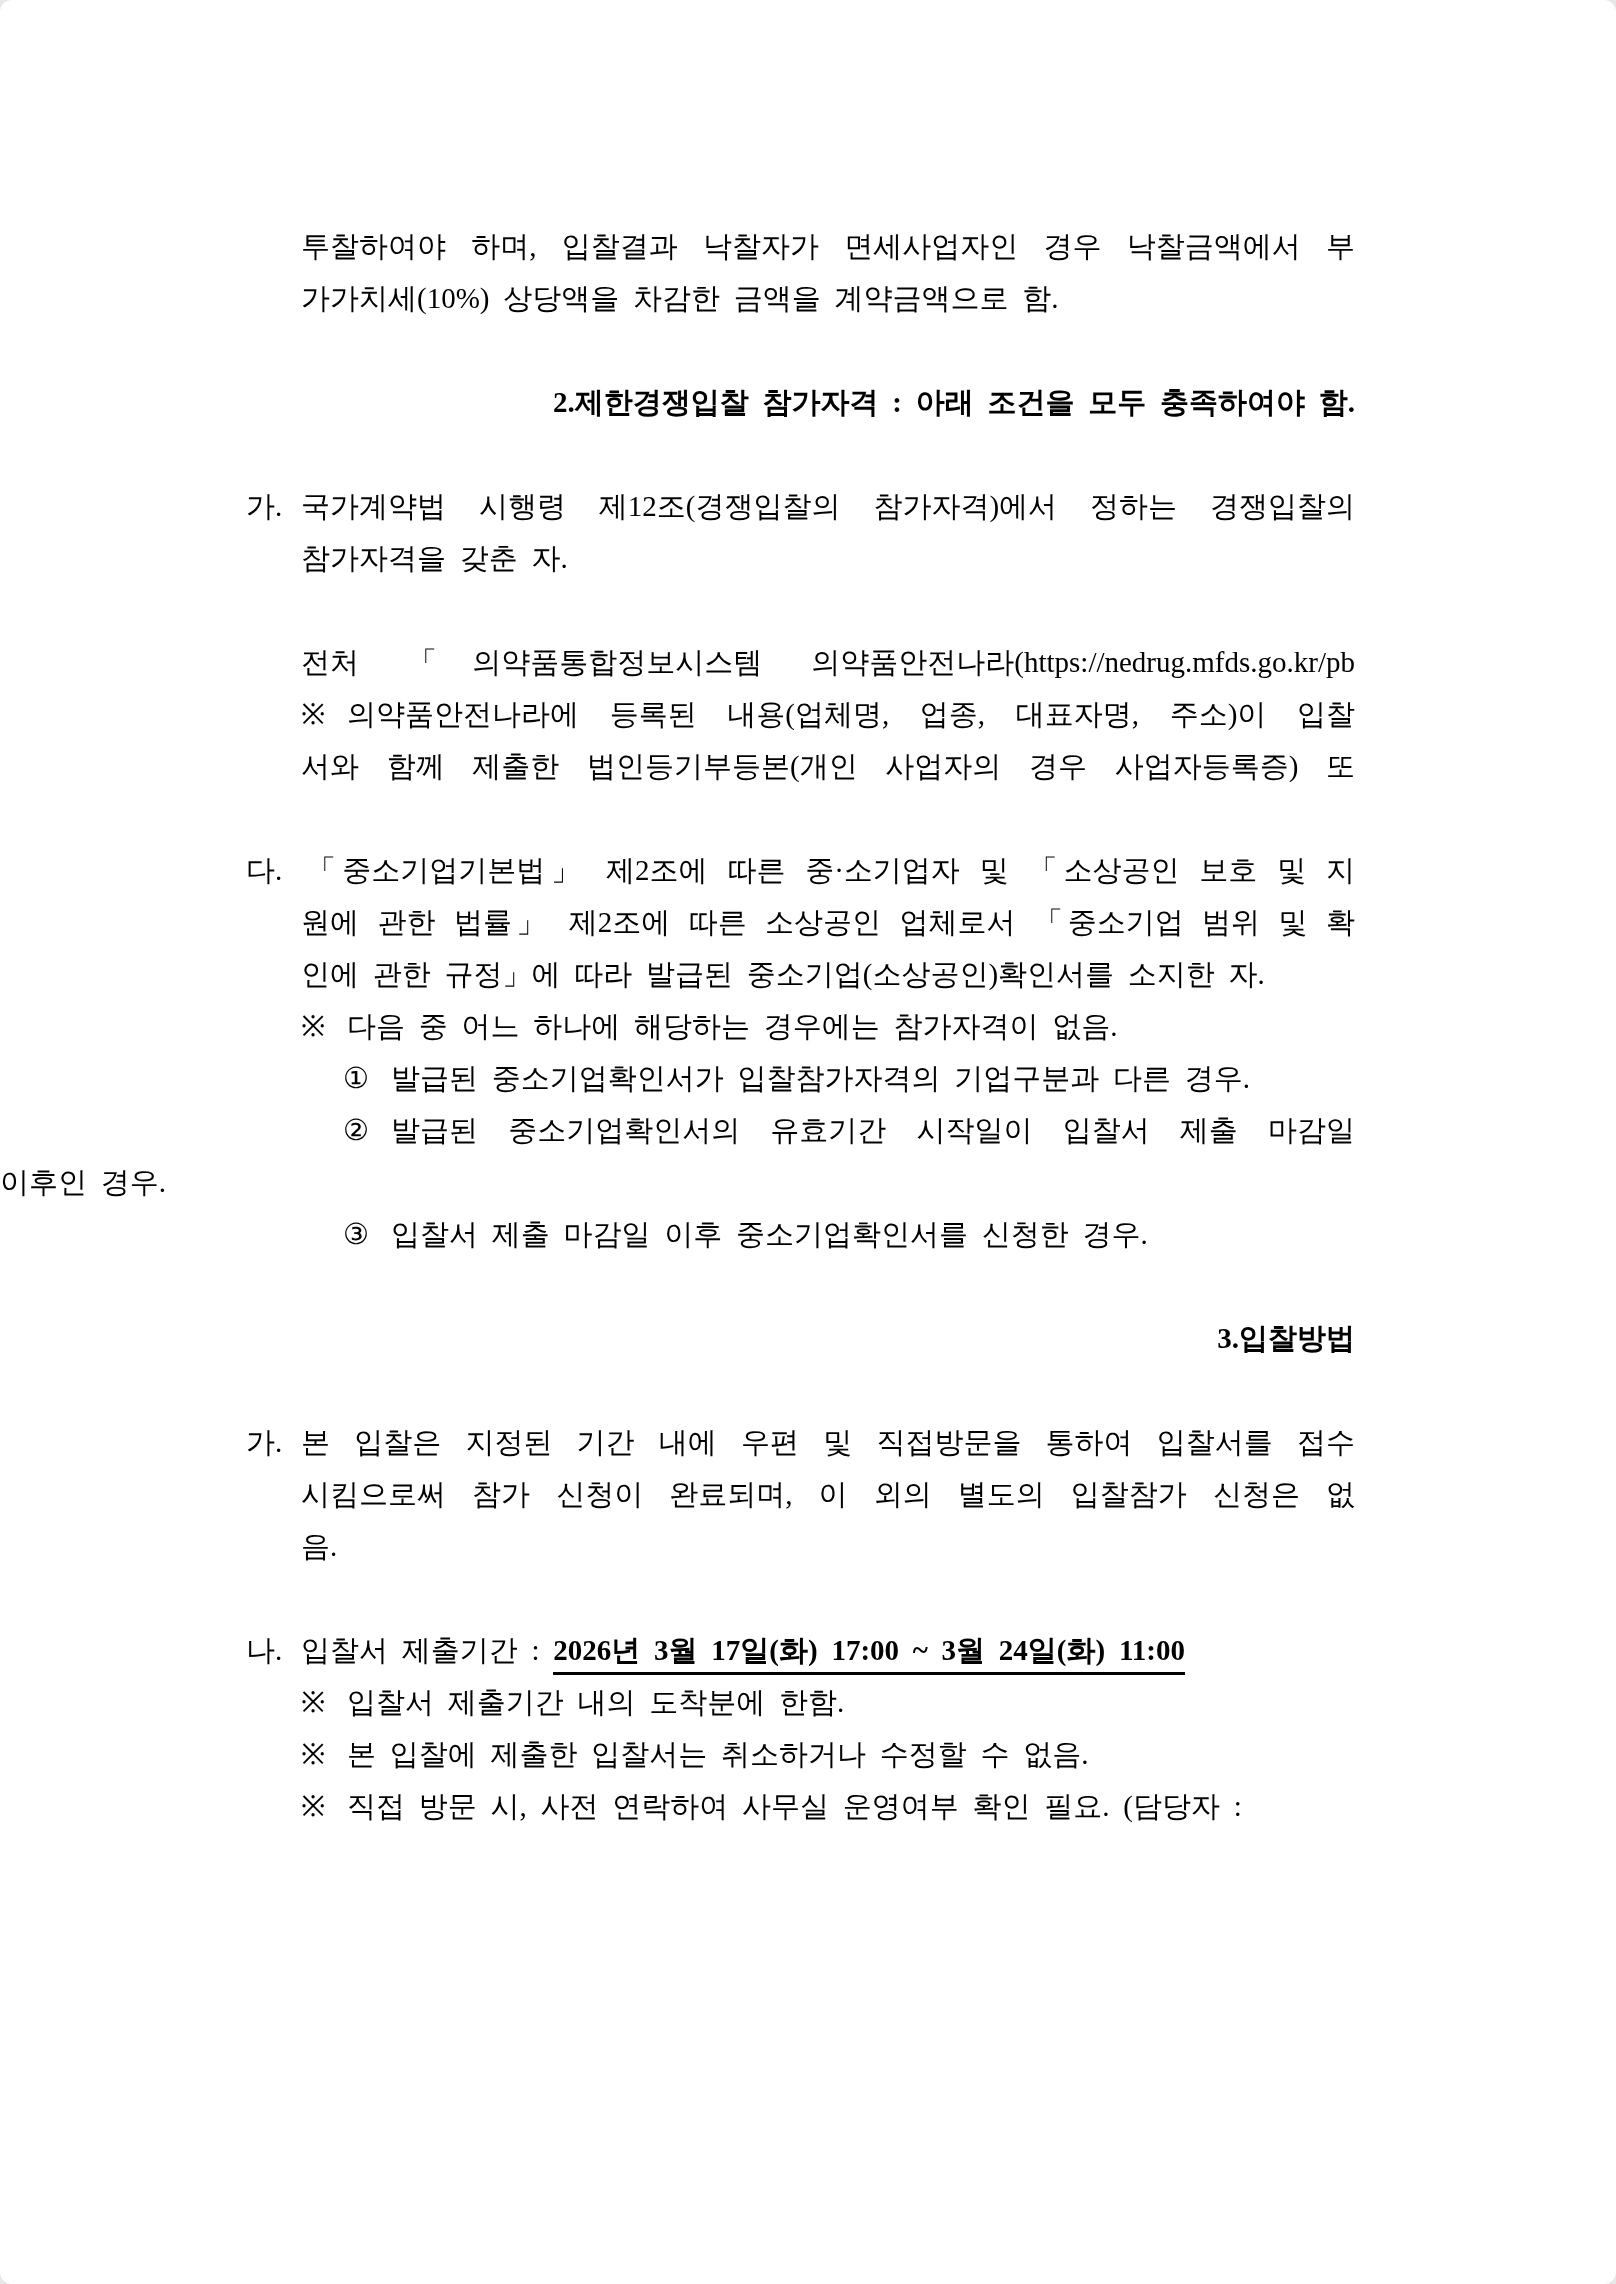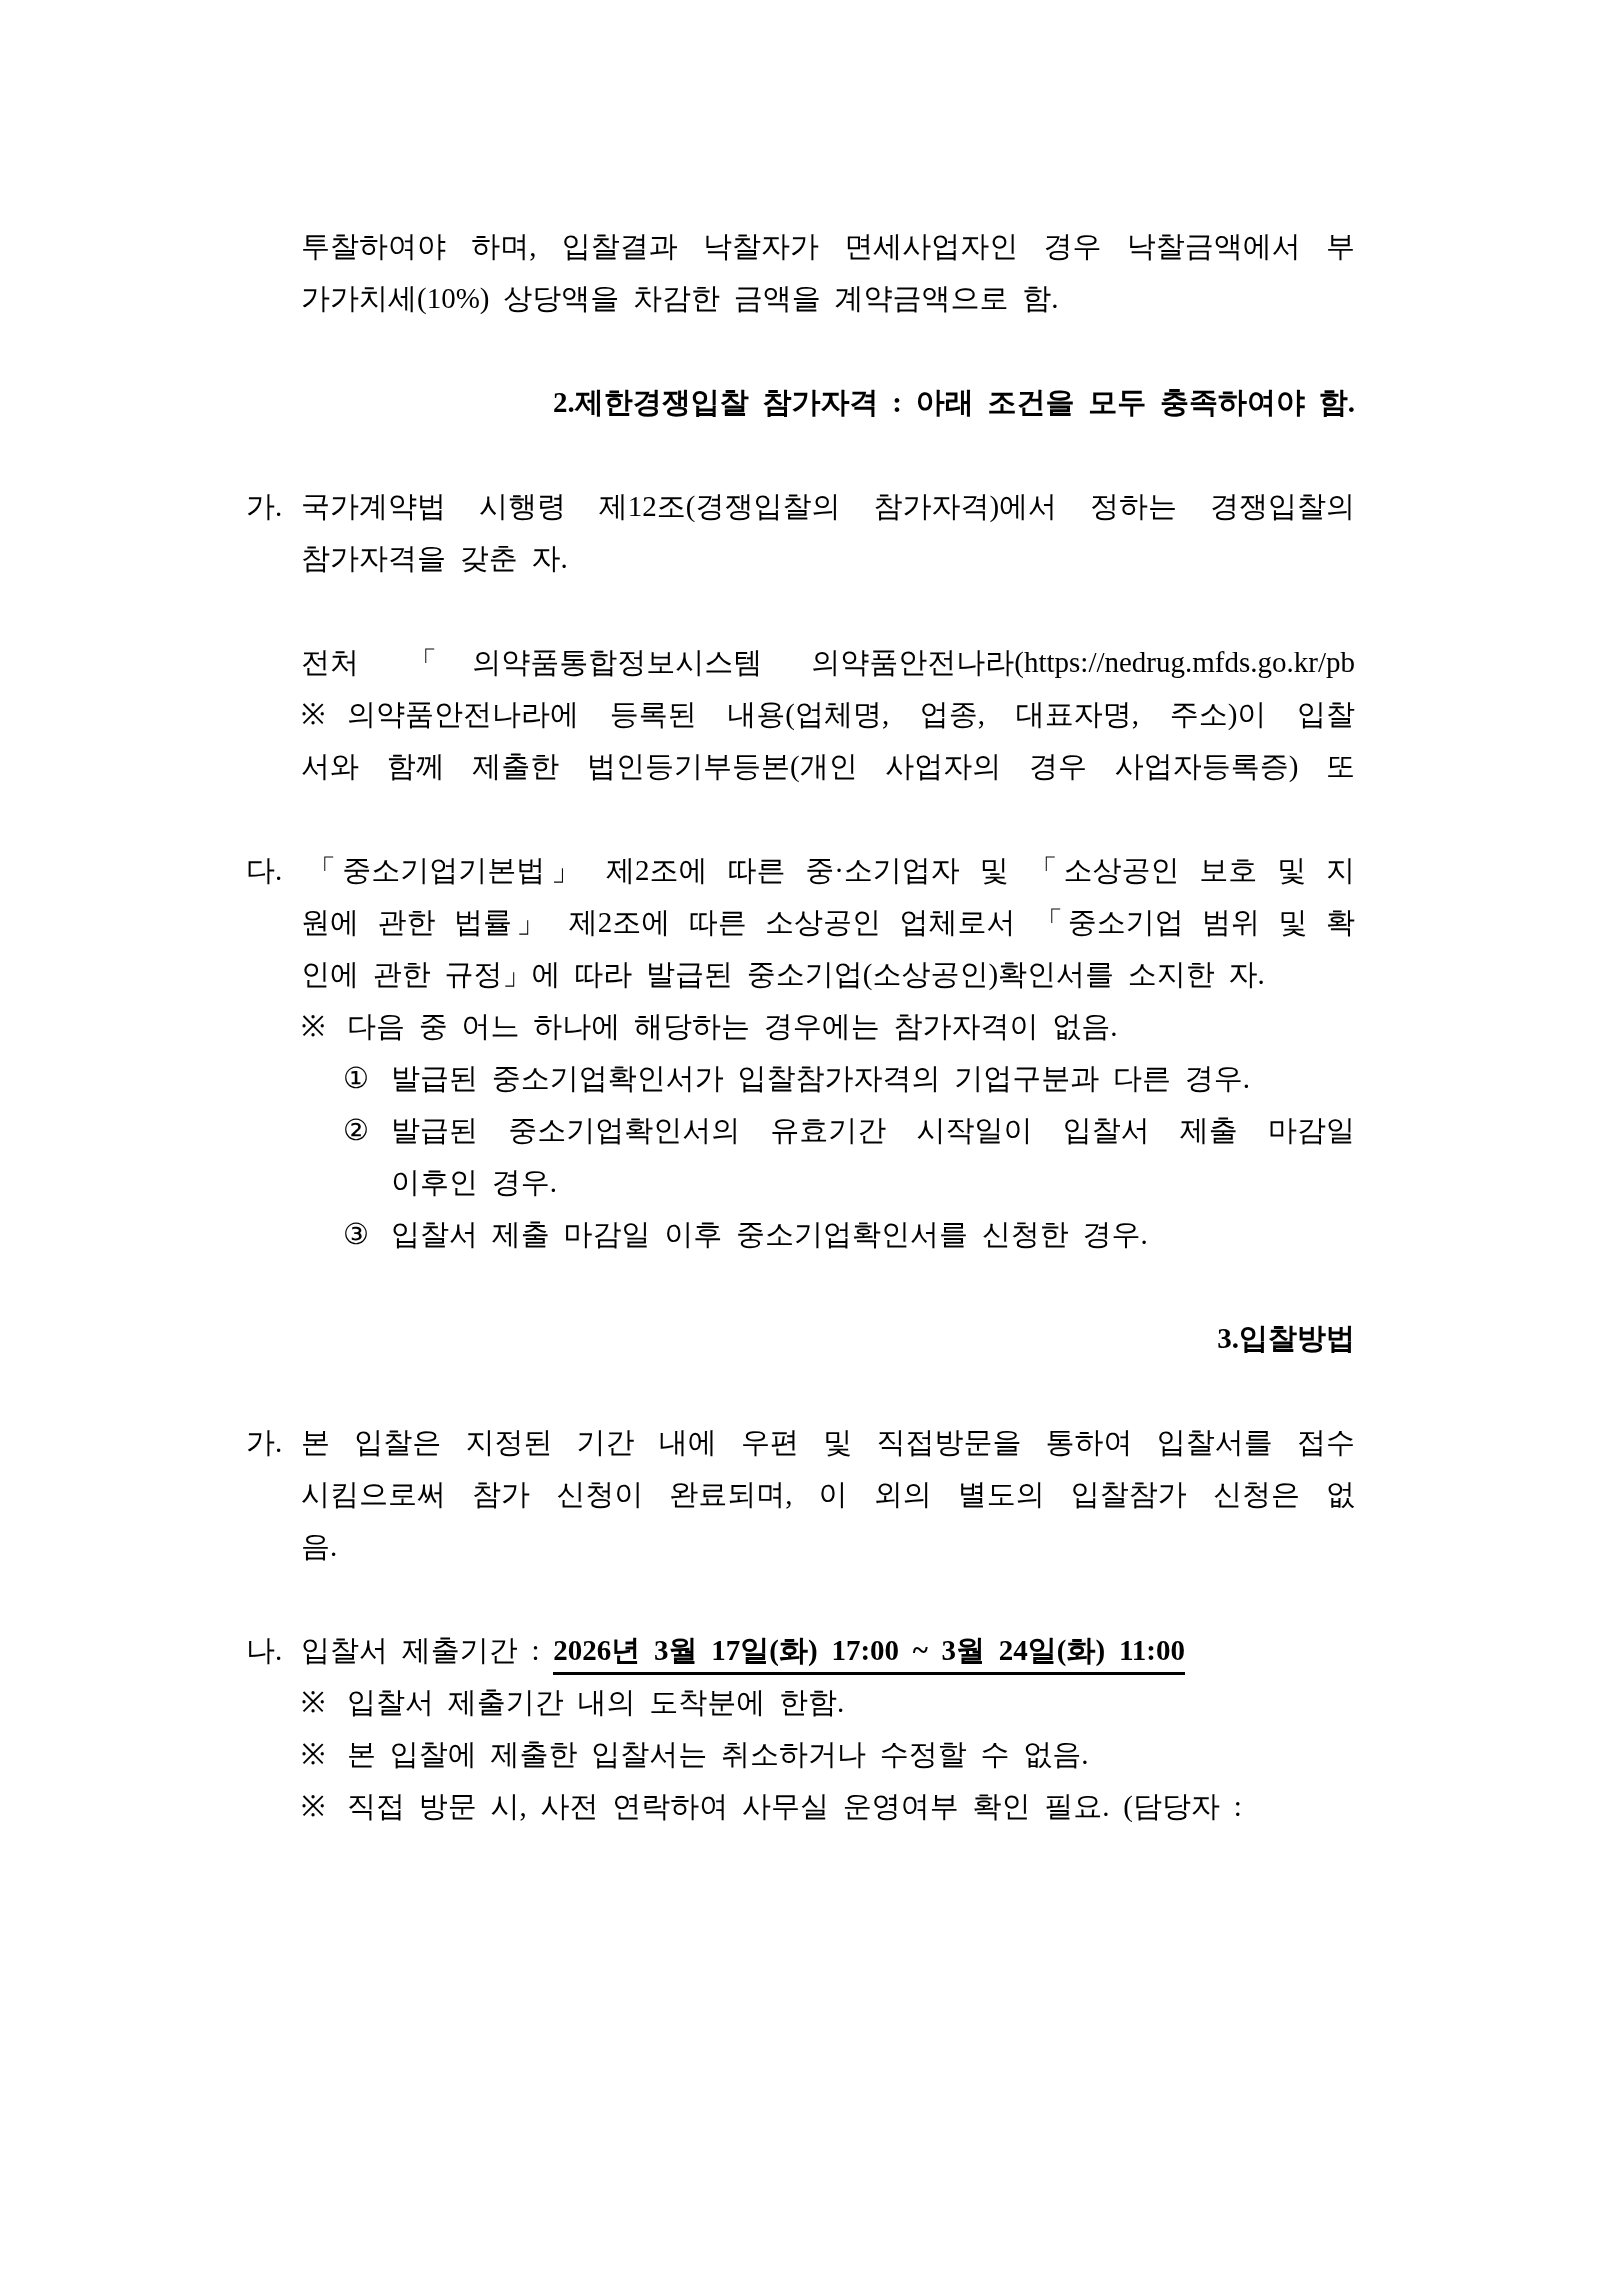--- a/index.html
+++ b/index.html
@@ -10,30 +10,31 @@
     background: #ffffff;
     color: #000000;
     font-family: "Liberation Serif", "DejaVu Serif", serif;
     font-size: 29px;
     line-height: 52px;
     padding-top: 220px;
     box-sizing: border-box;
     position: relative;
     overflow: hidden;
     word-spacing: 6.5px;
+    border-radius: 12px;
   }
   .line { padding-right: 261px; white-space: normal; }
   .gap { margin-top: 52px; }
   .j { text-align: justify; text-align-last: justify; }
   .bold { font-weight: bold; }
   .ind-heading { padding-left: 118px; text-align: right; }
   .ind-item { padding-left: 246px; }
   .ind-body { padding-left: 301px; }
   .ind-circ { padding-left: 343px; }
-  .ind-circ-cont { padding-left: 391px; }
+  .ind-circ-cont { }
   .lbl { display: inline-block; }
   .lbl-num { width: 41px; }
   .lbl-item { width: 55px; }
   .lbl-note { width: 46px; }
   .lbl-circ { width: 48px; }
   .period {
     font-weight: bold;
     border-bottom: 3.3px solid #000000;
     padding-bottom: 6px;
   }

